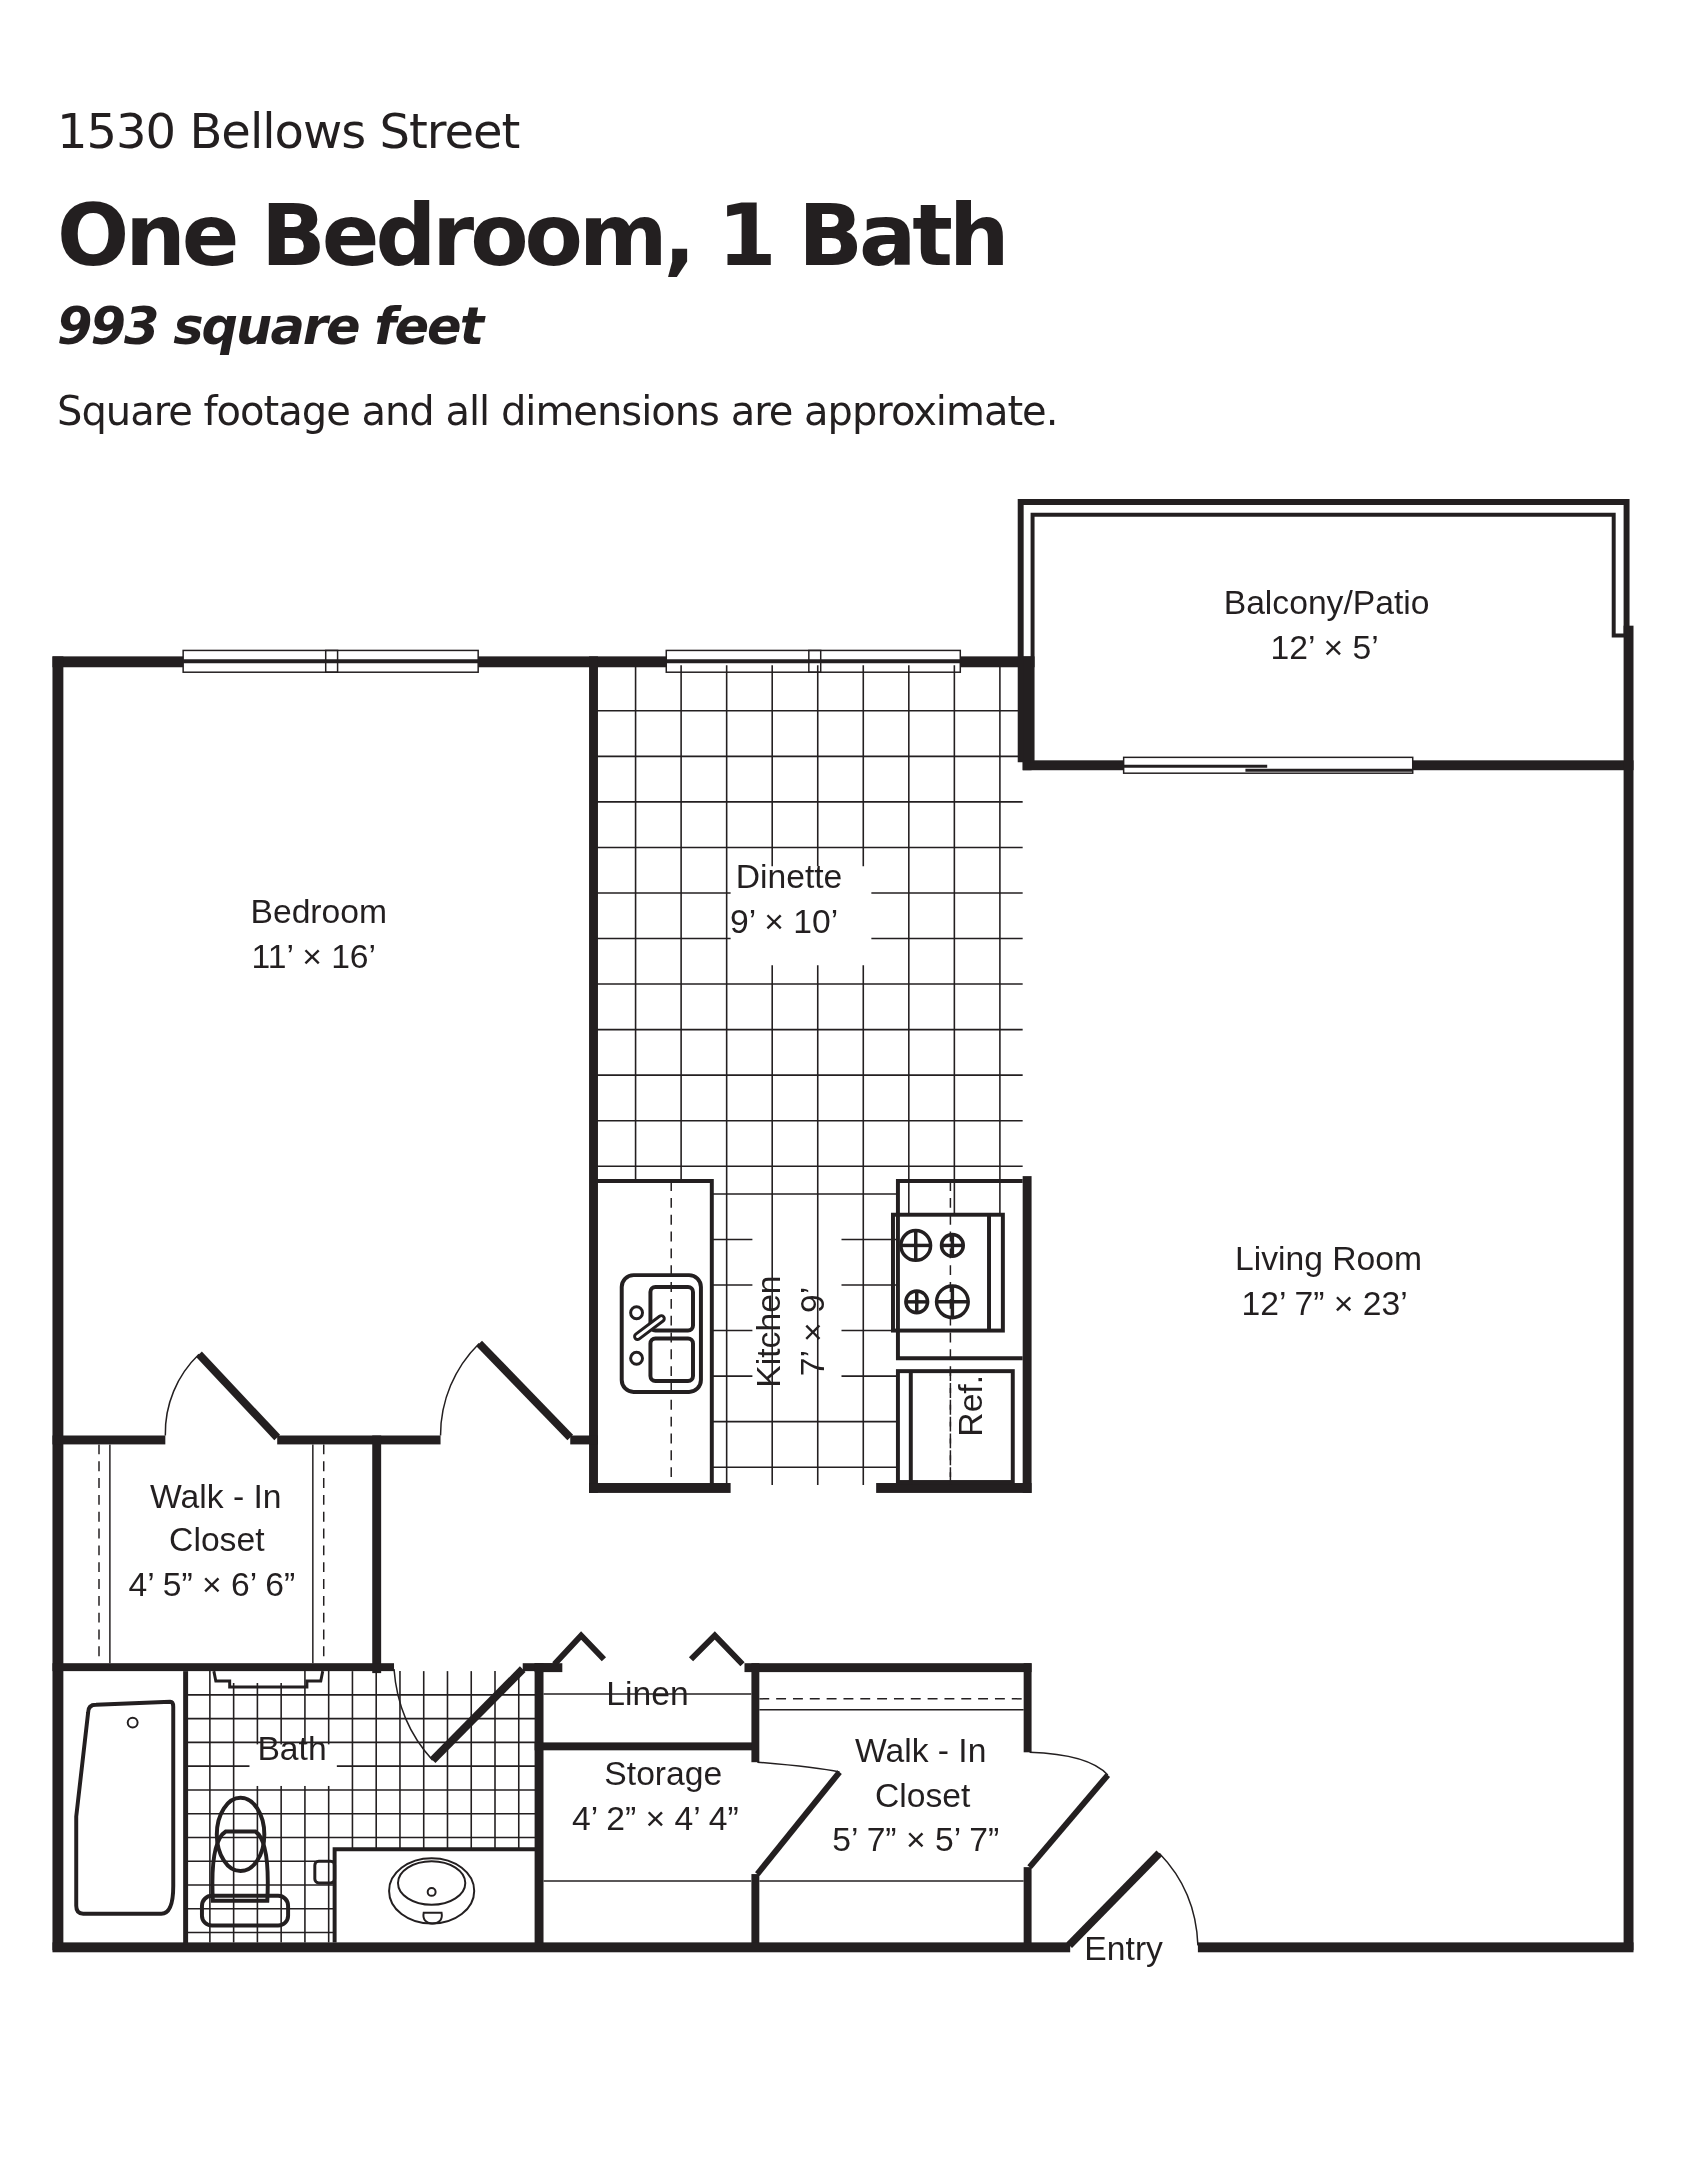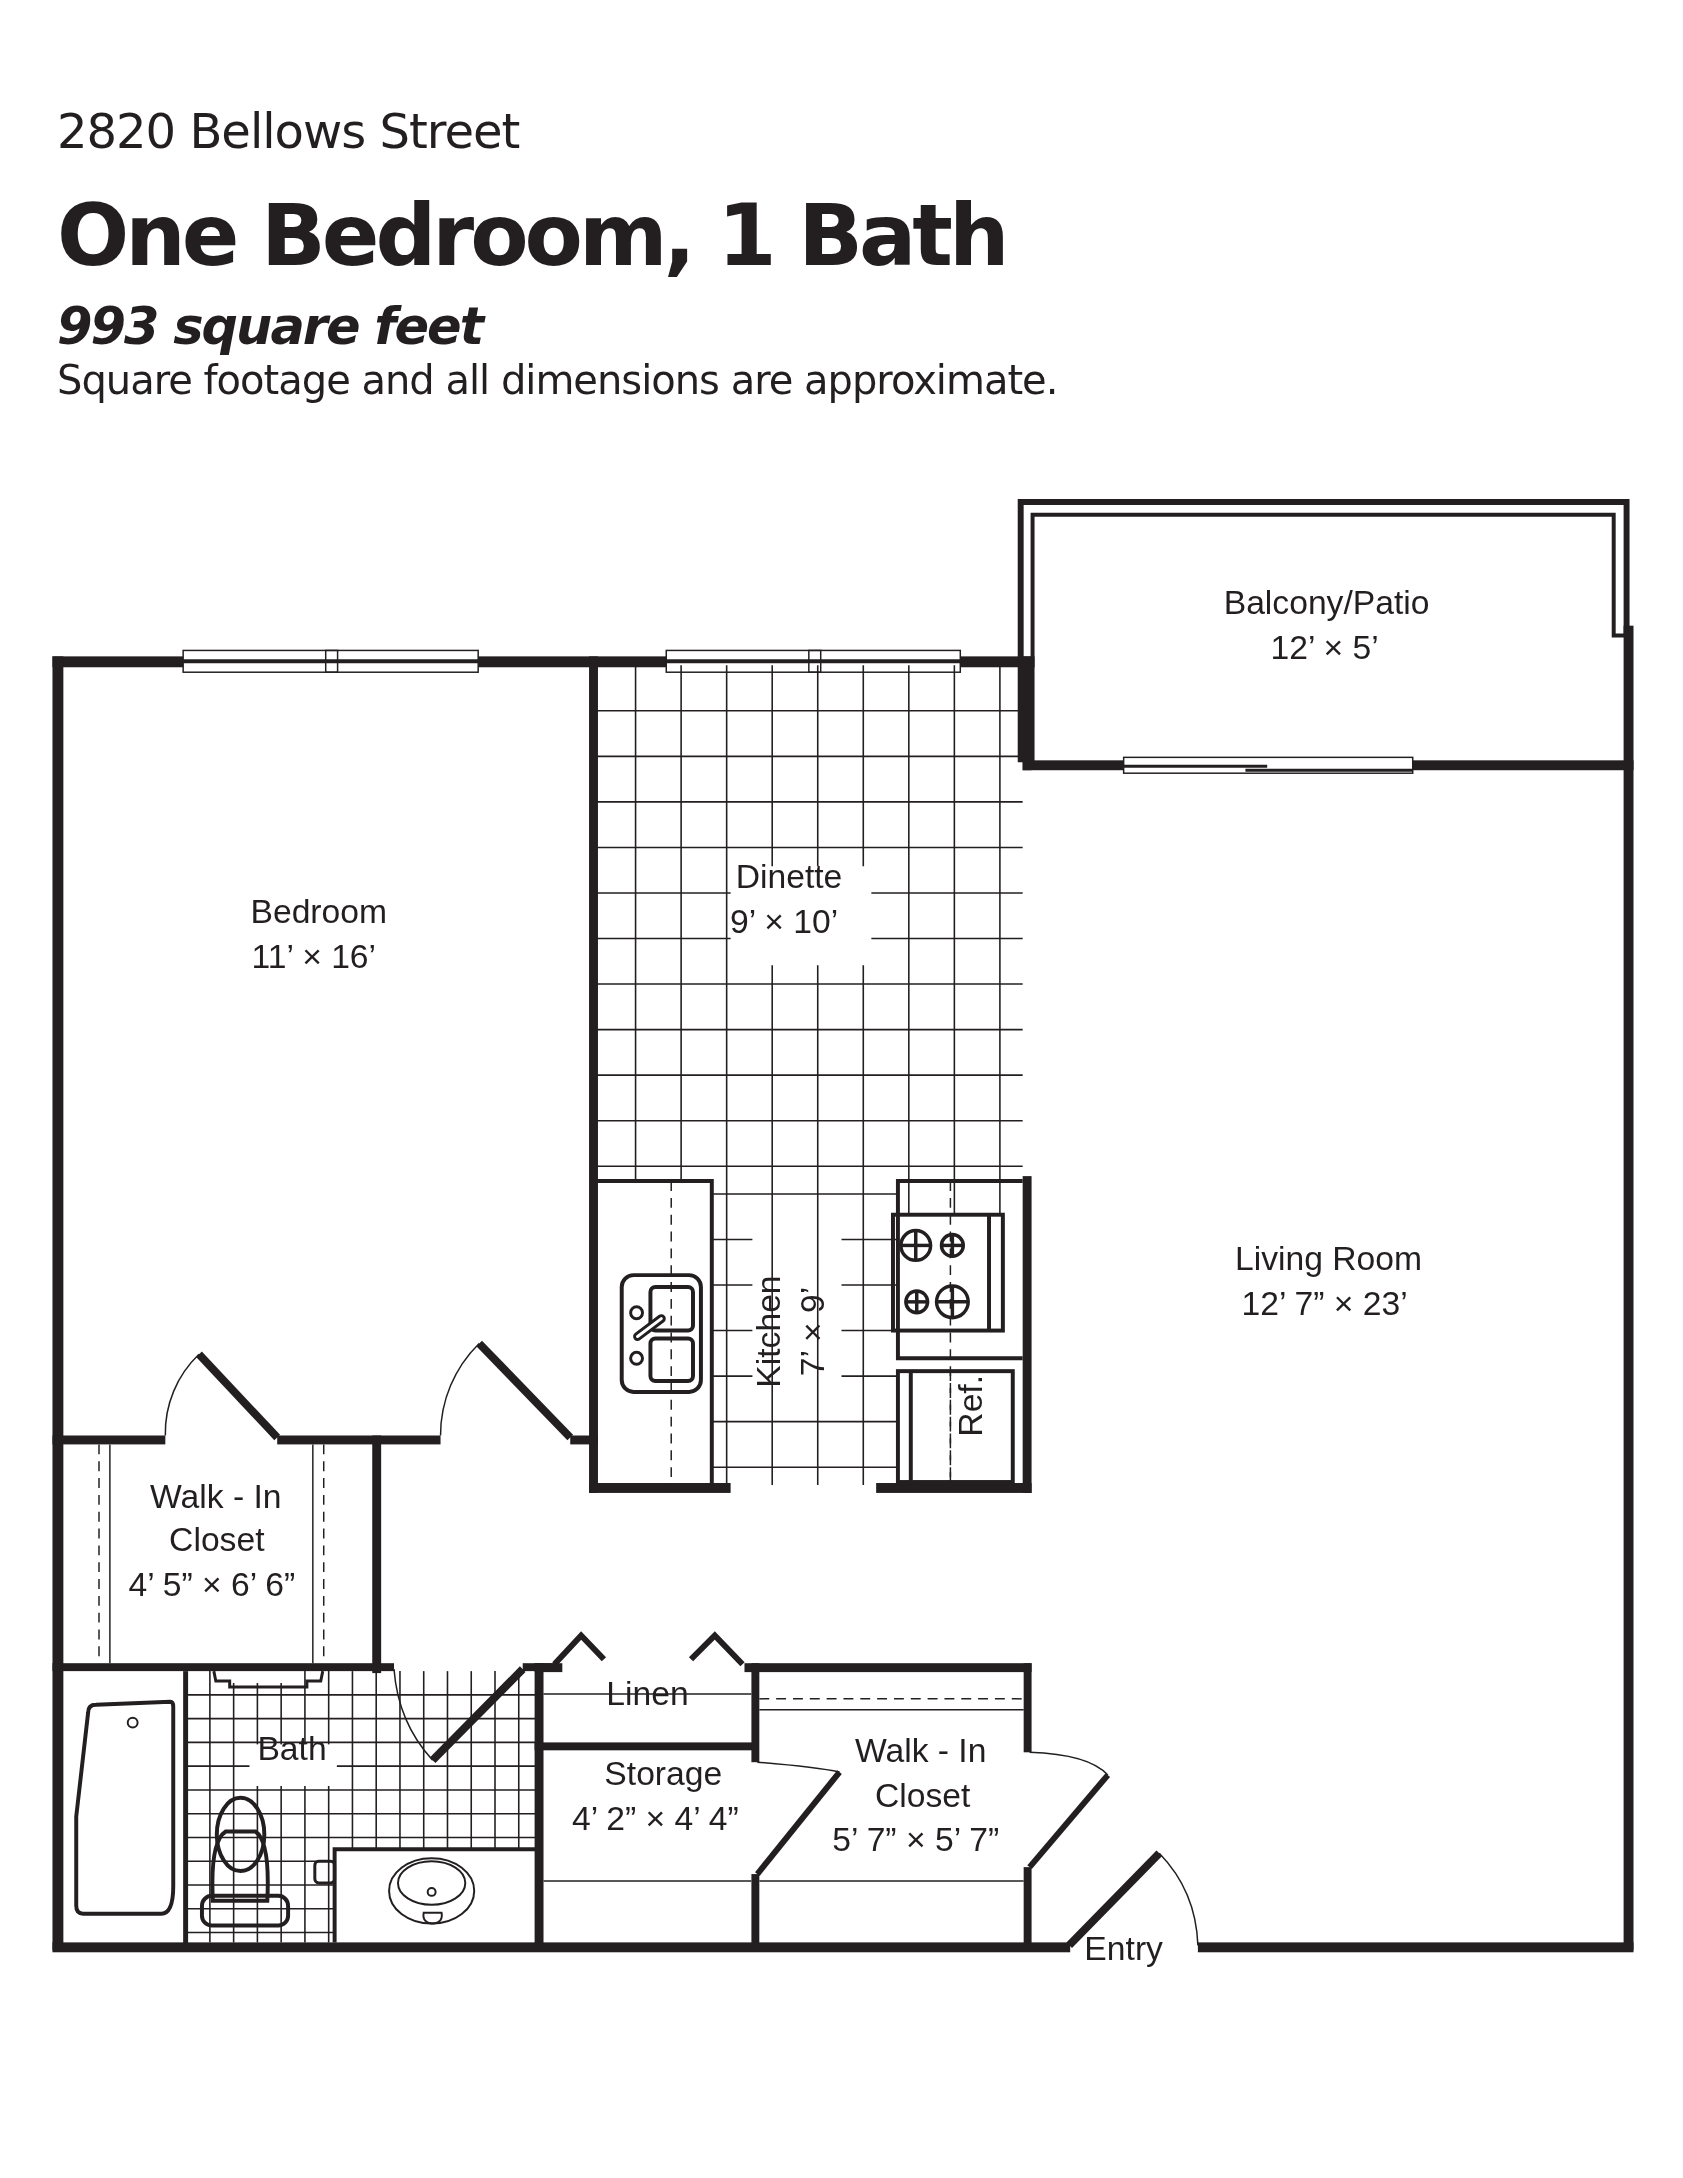--- a/index.html
+++ b/index.html
@@ -1,34 +1,34 @@
 <!DOCTYPE html>
 <html><head>
 <meta charset="utf-8">
 <style>
   html,body{margin:0;padding:0;background:#fff;}
   body{width:1683px;height:2178px;position:relative;overflow:hidden;font-family:"Liberation Sans","DejaVu Sans",sans-serif;color:#231f20;}
   .hdr{position:absolute;left:57px;margin:0;white-space:nowrap;font-family:"DejaVu Sans","Liberation Sans",sans-serif;}
   .addr{top:103px;font-size:48px;font-weight:normal;letter-spacing:-1px;}
   .title{top:186px;font-size:85px;font-weight:bold;letter-spacing:-4px;text-align:right;}
   .sqft{top:297px;font-size:51px;font-weight:bold;font-style:italic;letter-spacing:-2px;}
-  .note{top:357px;font-size:40px;letter-spacing:-1px;}
+  .note{top:388px;font-size:40px;letter-spacing:-1px;}
   svg{position:absolute;left:0;top:0;}
   .lbl{font-family:"Liberation Sans",sans-serif;font-size:34px;fill:#231f20;text-anchor:middle;}
   .w{fill:#231f20;}
   .g{stroke:#231f20;stroke-width:1.6;}
   .thin{stroke:#231f20;stroke-width:1.5;fill:none;}
   .med{stroke:#231f20;stroke-width:4;fill:none;}
   .dash{stroke:#231f20;stroke-width:1.5;stroke-dasharray:10 7;fill:none;}
   .door{stroke:#231f20;stroke-width:8;fill:none;}
 </style>
 </head>
 <body>
 
-<h2 class="hdr addr">2820 Bellows Street</h2>
+<h2 class="hdr addr">1530 Bellows Street</h2>
 <h1 class="hdr title">One Bedroom, 1 Bath</h1>
 <div class="hdr sqft">993 square feet</div>
 <div class="hdr note">Square footage and all dimensions are approximate.</div>
 
 <svg width="1683" height="2178" viewBox="0 0 1700 2200" xmlns="http://www.w3.org/2000/svg">
 
   <g class="g">
 
     <line x1="642" y1="672" x2="642" y2="1193"></line>
     <line x1="688" y1="672" x2="688" y2="1193"></line>

